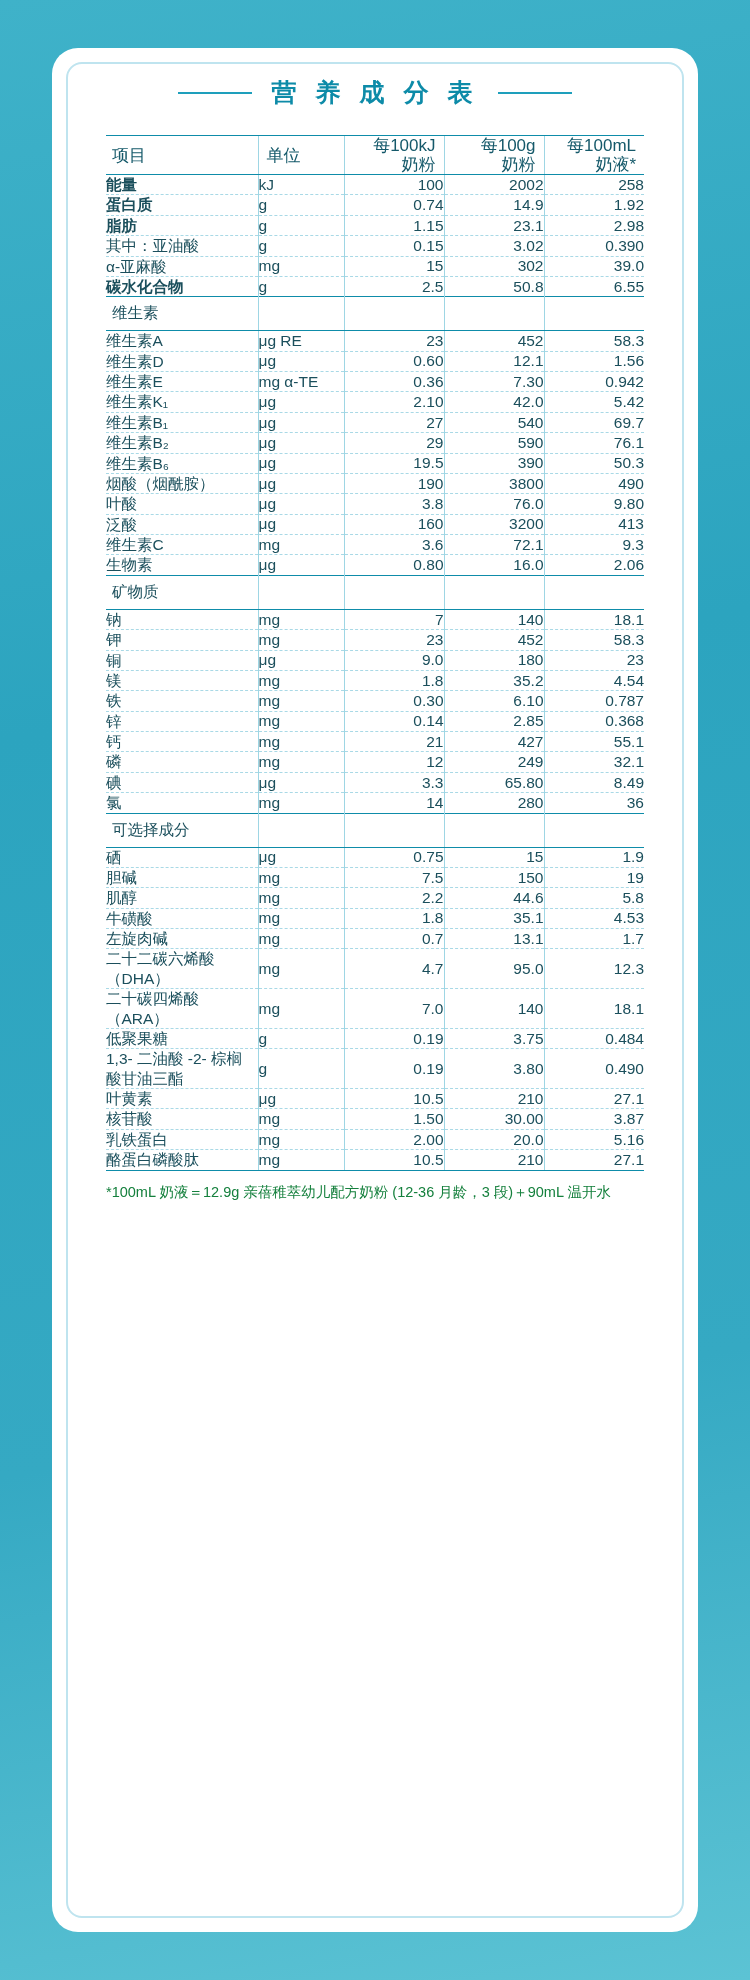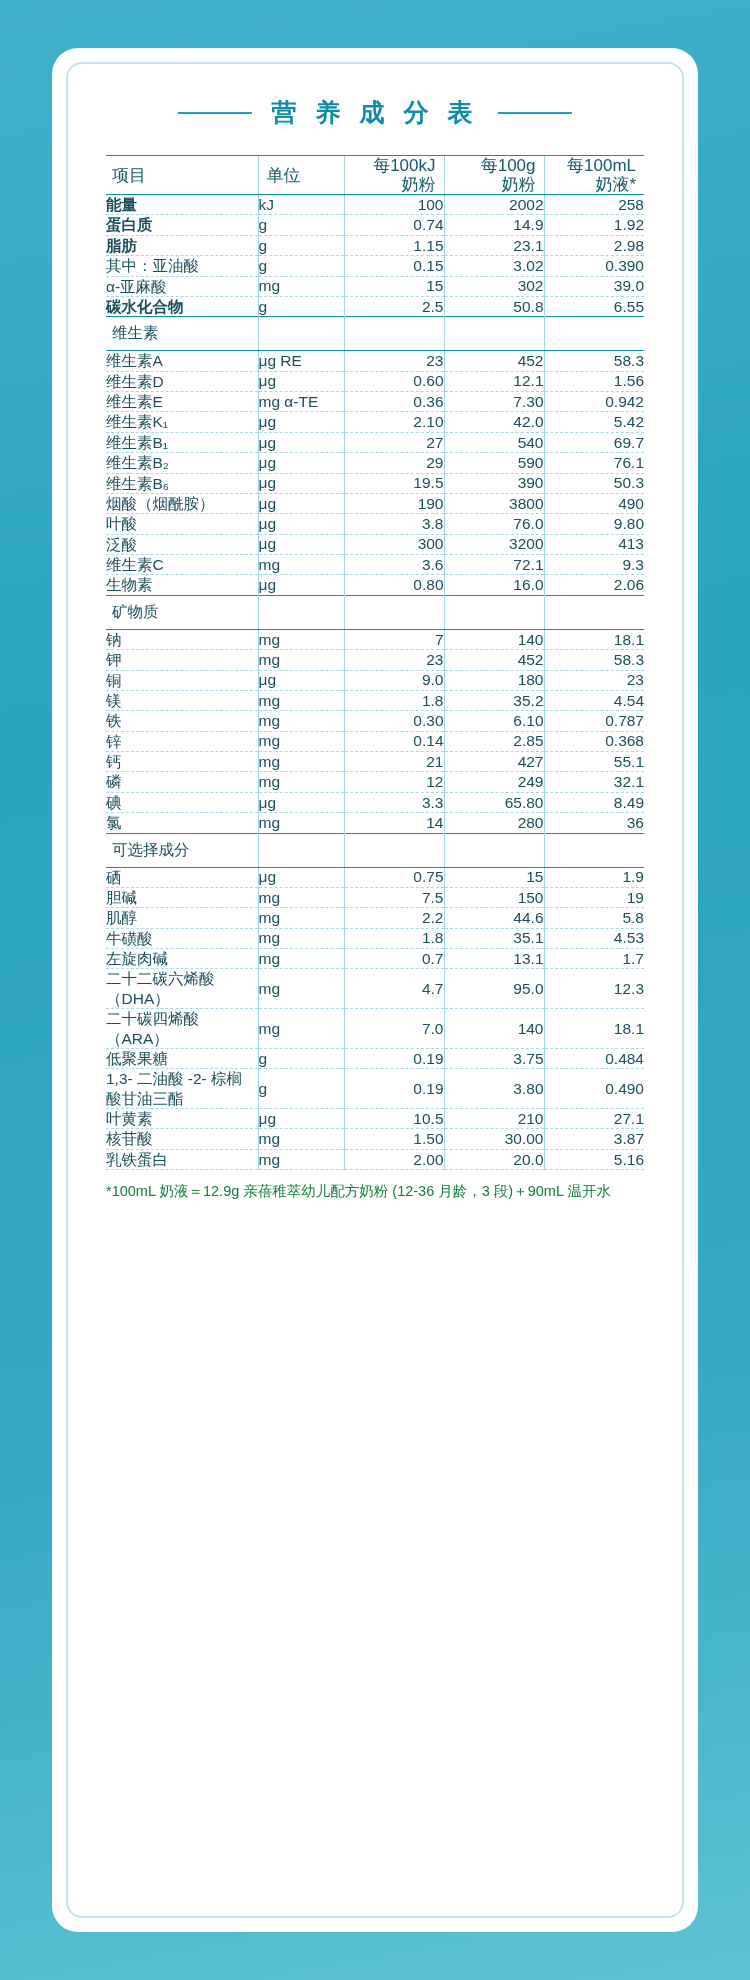--- a/index.html
+++ b/index.html
@@ -39,21 +39,21 @@
     height: 1856px;
     border: 2px solid #bfe4ef;
     border-radius: 16px;
     box-sizing: border-box;
     background: #ffffff;
   }
   .title-row {
     display: flex;
     align-items: center;
     justify-content: center;
-    margin-top: 32px;
+    margin-top: 12px;
     gap: 20px;
   }
   .title-line {
     width: 74px;
     height: 2px;
     background: #1e9fbc;
   }
   .title-text {
     color: #0d8ba8;
     font-size: 25px;
@@ -288,21 +288,21 @@
             <tr class="">
               <td class="item">叶酸</td>
               <td class="unit">μg</td>
               <td class="val">3.8</td>
               <td class="val">76.0</td>
               <td class="val">9.80</td>
             </tr>
             <tr class="">
               <td class="item">泛酸</td>
               <td class="unit">μg</td>
-              <td class="val">300</td>
+              <td class="val">160</td>
               <td class="val">3200</td>
               <td class="val">413</td>
             </tr>
             <tr class="">
               <td class="item">维生素C</td>
               <td class="unit">mg</td>
               <td class="val">3.6</td>
               <td class="val">72.1</td>
               <td class="val">9.3</td>
             </tr>
@@ -474,20 +474,27 @@
               <td class="val">30.00</td>
               <td class="val">3.87</td>
             </tr>
             <tr class="">
               <td class="item">乳铁蛋白</td>
               <td class="unit">mg</td>
               <td class="val">2.00</td>
               <td class="val">20.0</td>
               <td class="val">5.16</td>
             </tr>
+            <tr class="lastrow">
+              <td class="item">酪蛋白磷酸肽</td>
+              <td class="unit">mg</td>
+              <td class="val">10.5</td>
+              <td class="val">210</td>
+              <td class="val">27.1</td>
+            </tr>
           </tbody>
       </table>
 
       <div class="note">*100mL 奶液＝12.9g 亲蓓稚萃幼儿配方奶粉 (12-36 月龄，3 段)＋90mL 温开水</div>
 
     </div>
   </div>
 </div>
 
 </body></html>

